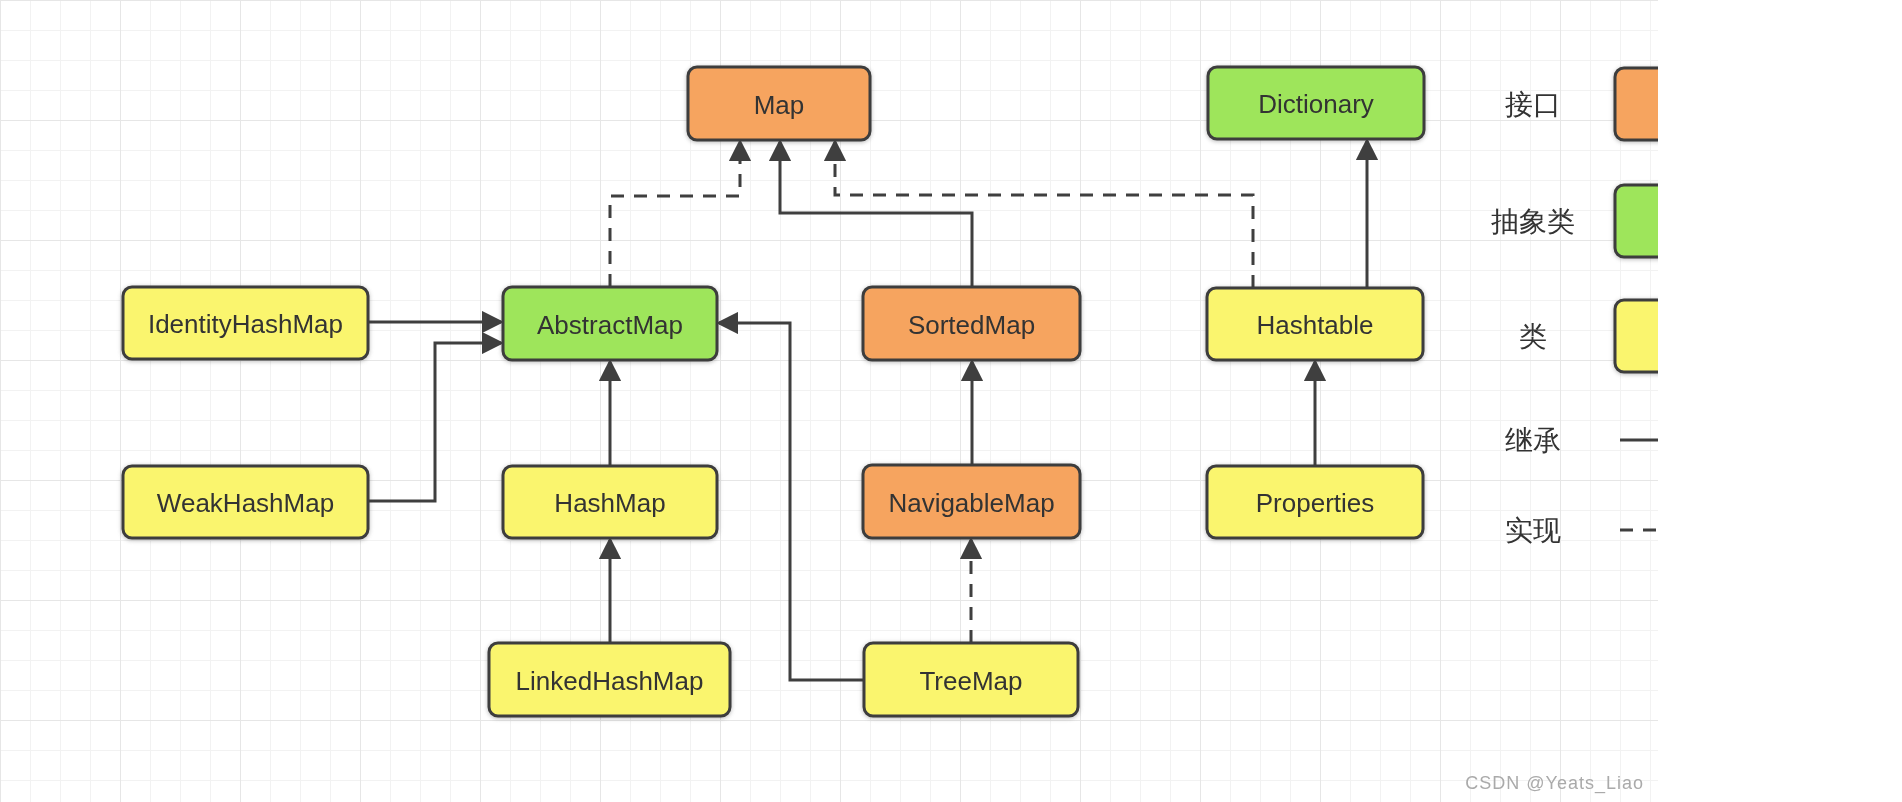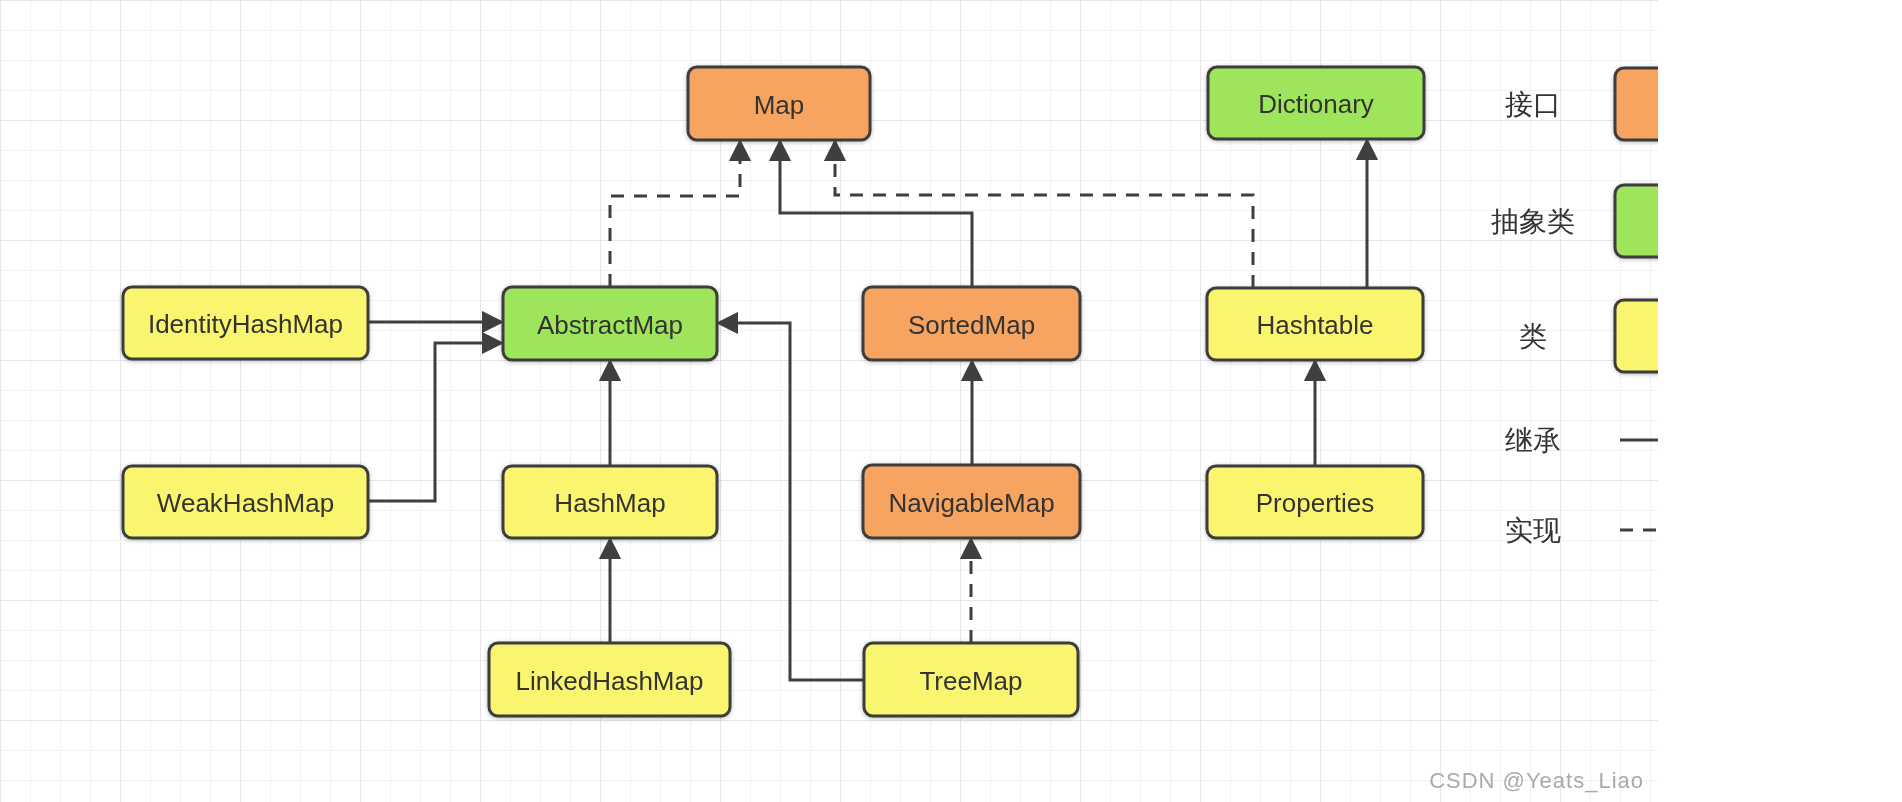--- a/index.html
+++ b/index.html
@@ -29,21 +29,21 @@
   }
   .legend-label {
     font-family: "Liberation Sans", "DejaVu Sans", sans-serif;
     font-size: 28px;
     fill: #333333;
   }
   #watermark {
     position: absolute;
     right: 14px;
     bottom: 8px;
-    font-size: 22px;
+    font-size: 18px;
     color: #aaaaaa;
     letter-spacing: 1px;
   }
 </style>
 </head>
 <body>
 
 <div id="canvas">
   <svg id="diagram" width="1902" height="802" viewBox="0 0 1902 802" xmlns="http://www.w3.org/2000/svg">
       <defs>

